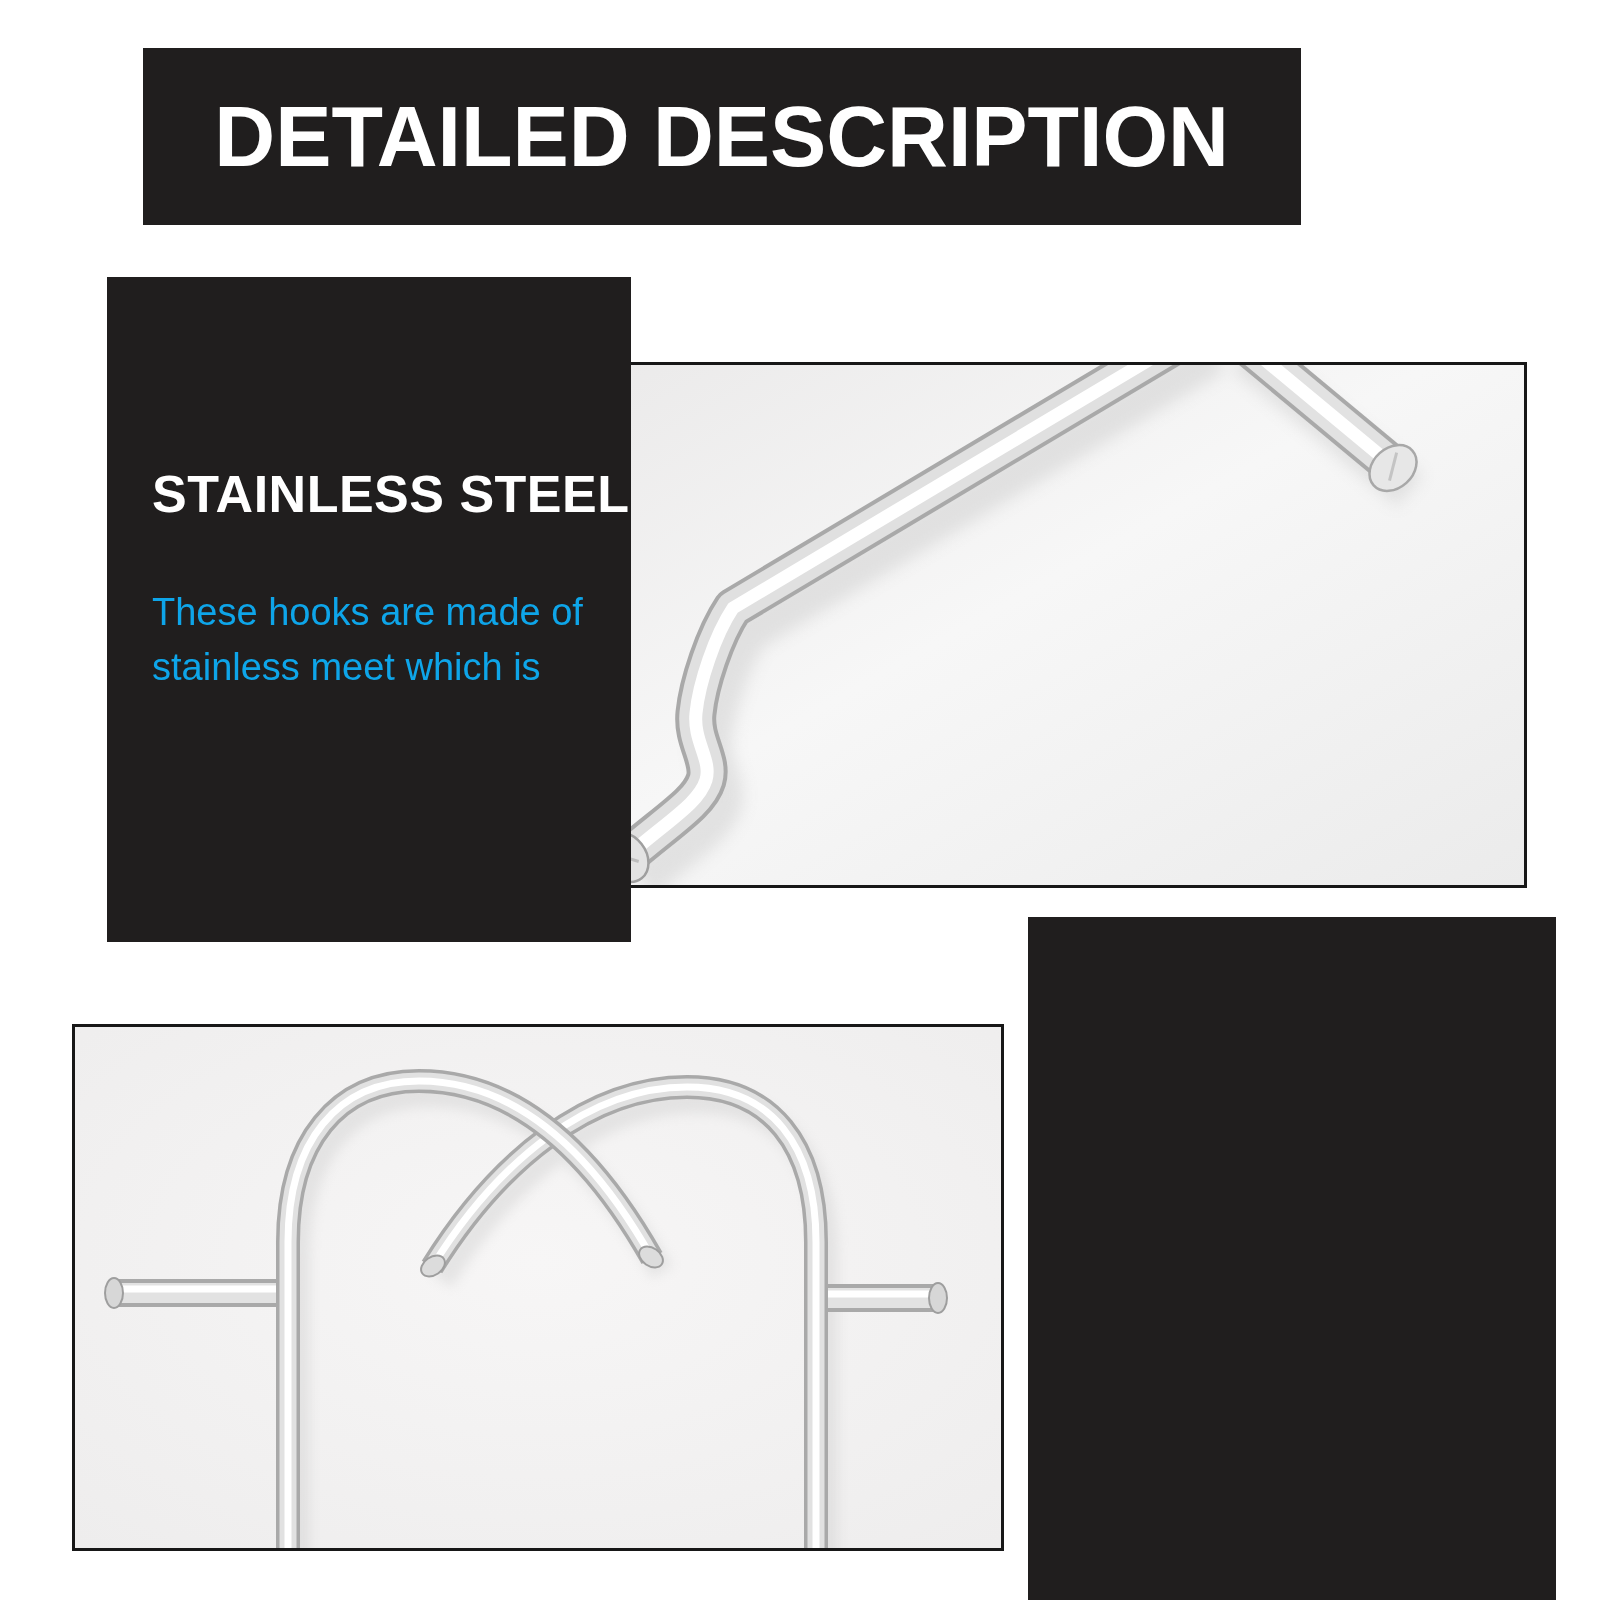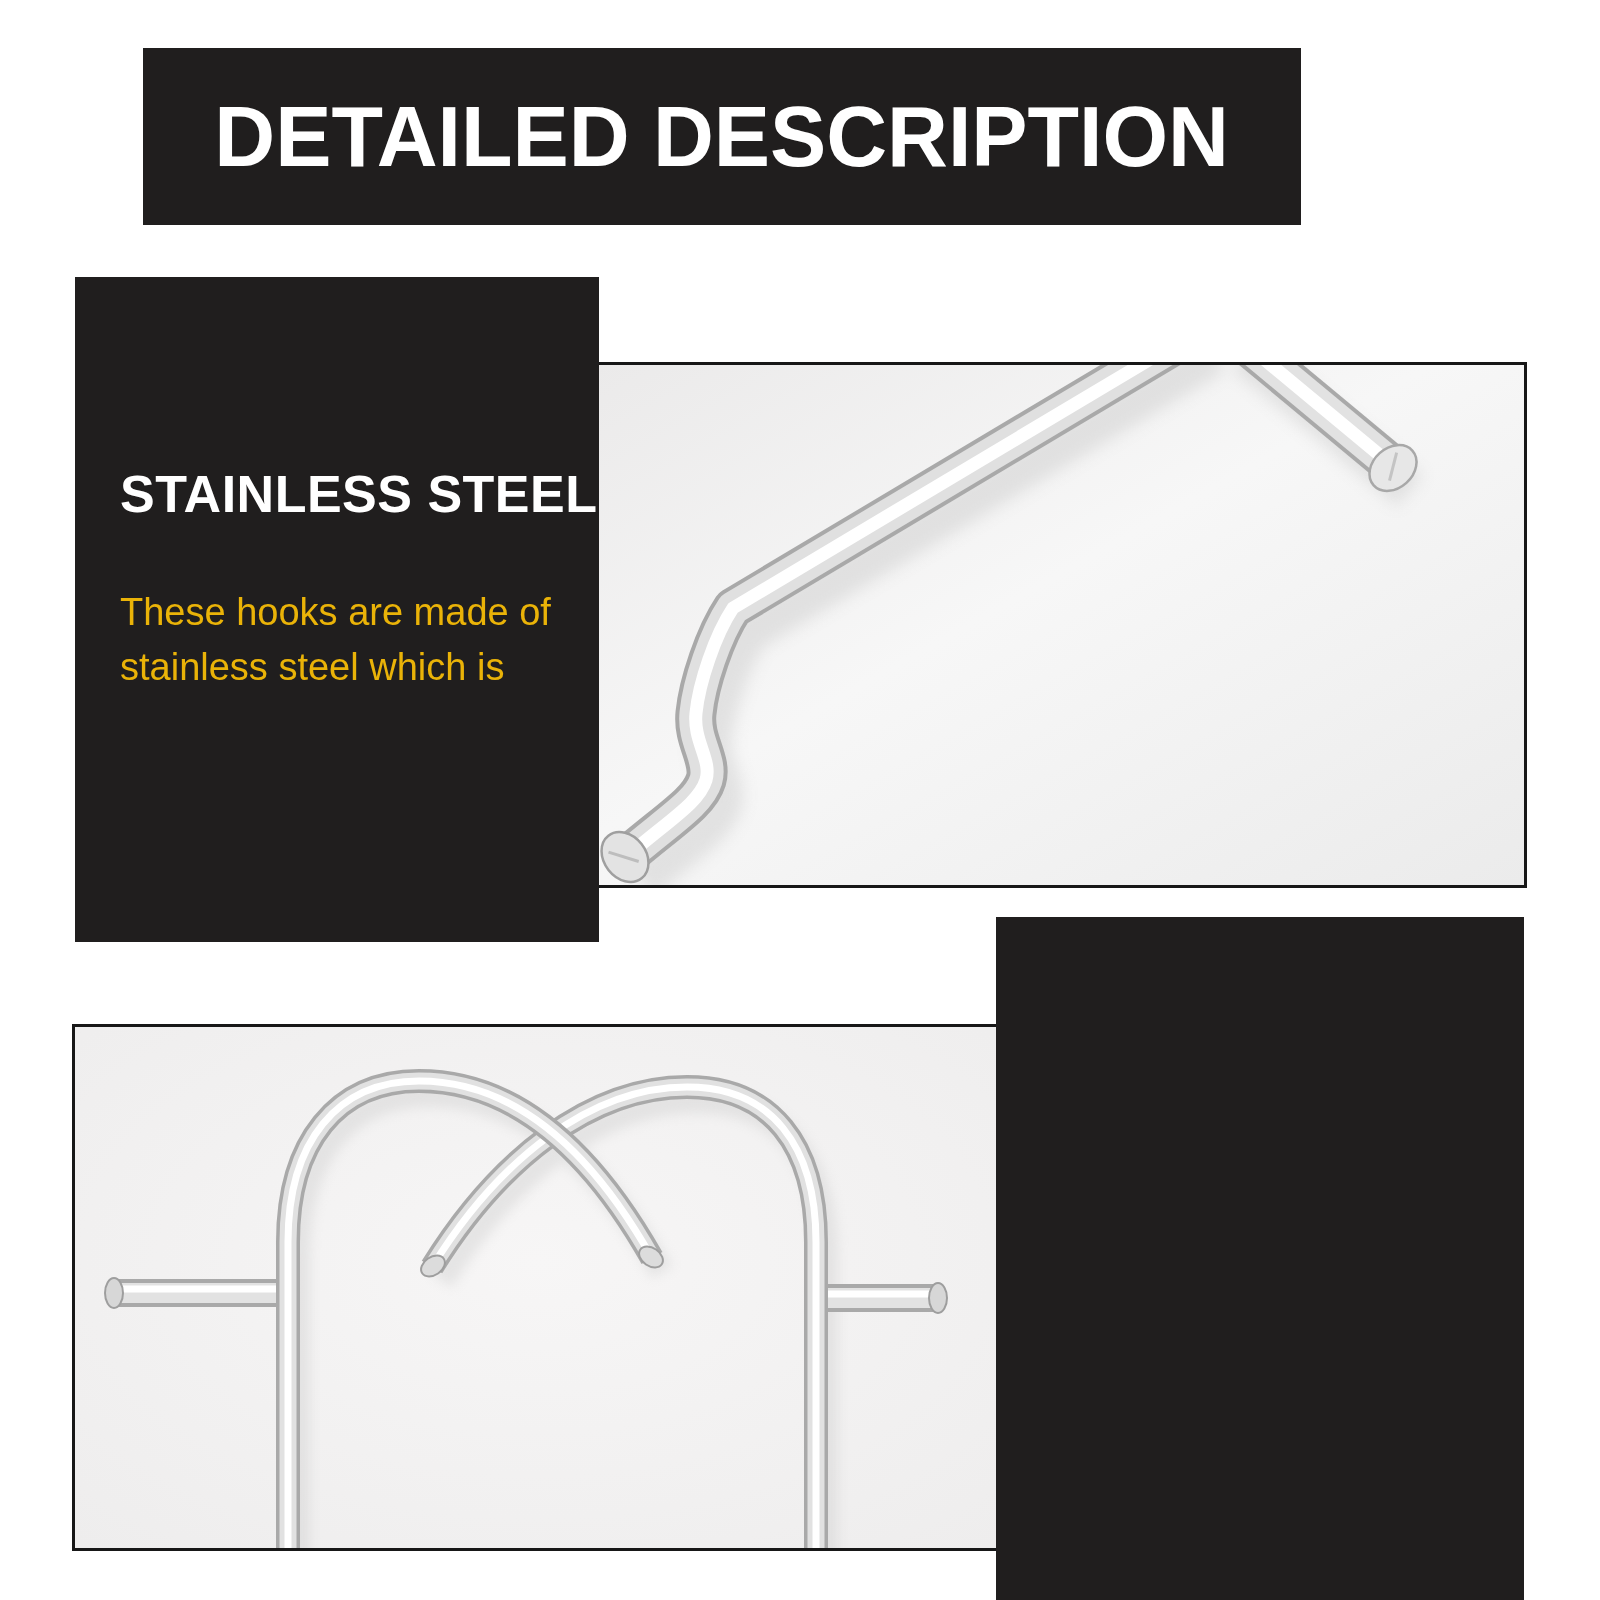--- a/index.html
+++ b/index.html
@@ -18,32 +18,32 @@
     letter-spacing:0px;white-space:nowrap;transform:scaleX(0.98);
   }
   .photo{
     position:absolute;border:3px solid var(--photo-border,#171717);
     background:var(--photo-bg,#f1f0f0);overflow:hidden;
   }
   #photo-top{left:596px;top:362px;width:925px;height:520px}
   #photo-bottom{left:72px;top:1024px;width:926px;height:521px}
   .photo svg{display:block;width:100%;height:100%}
   .panel{
-    position:absolute;background:var(--panel-bg,#1f1d1d);z-index:5;
+    position:absolute;background:var(--panel-bg,#1f1d1d);z-index:5;margin-left:32px;
   }
   #panel-left{left:75px;top:277px;width:524px;height:665px}
   #panel-right{left:996px;top:917px;width:528px;height:683px}
   .panel-heading{
     position:absolute;color:var(--panel-fg,#ffffff);
     font-size:52px;font-weight:bold;letter-spacing:0.5px;line-height:50px;
     white-space:nowrap;
   }
   #panel-left .panel-heading{left:45px;top:192px}
   #panel-right .panel-heading{left:49px;top:193px}
-  .panel-body{position:absolute;color:#eab308;font-weight:300}
+  .panel-body{position:absolute;color:#0ea5e9;font-weight:300}
   #panel-left .panel-body{left:45px;top:308px;font-size:38px;line-height:55px}
   #panel-right .panel-body{left:52px;top:341px;font-size:36px;line-height:53px}
   .body-line{white-space:nowrap}
 </style>
 </head>
 <body style="--page-bg: #ffffff; --panel-bg: #201e1e; --panel-fg: #ffffff; --photo-border: #171717; --photo-bg: #f1f0f0;">
 
 <div class="banner">
   <div class="banner-title">DETAILED DESCRIPTION</div>
 </div>
@@ -136,20 +136,20 @@
         <ellipse rx="9" ry="13" fill="#dcdcdc" stroke="#9e9e9e" stroke-width="2"></ellipse>
       </g>
     </g>
   </svg>
 </div>
 
 <div class="panel" id="panel-left">
   <div class="panel-heading">STAINLESS STEEL</div>
   <div class="panel-body">
     <div class="body-line">These hooks are made of</div>
-    <div class="body-line">stainless steel which is</div>
+    <div class="body-line">stainless meet which is</div>
   </div>
 </div>
 
 <div class="panel" id="panel-right">
   <div class="panel-heading">
   </div>
 </div>
 
 </body></html>

